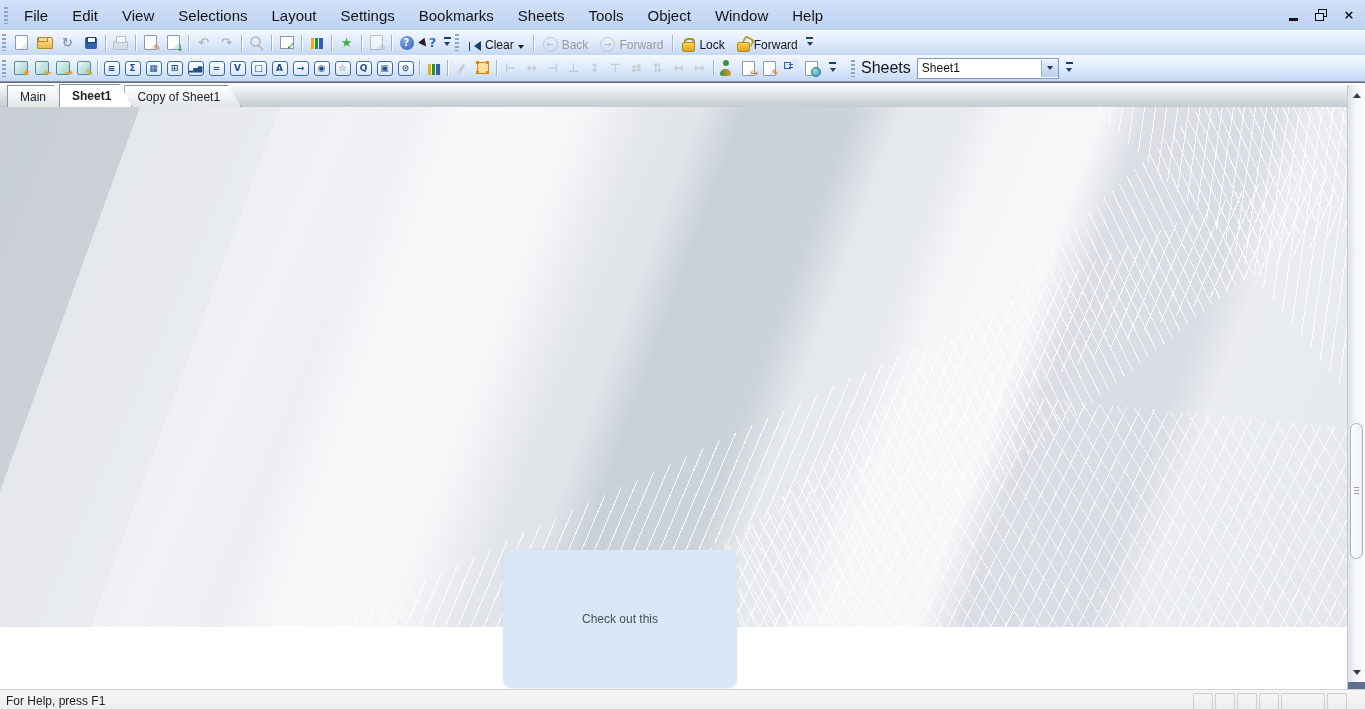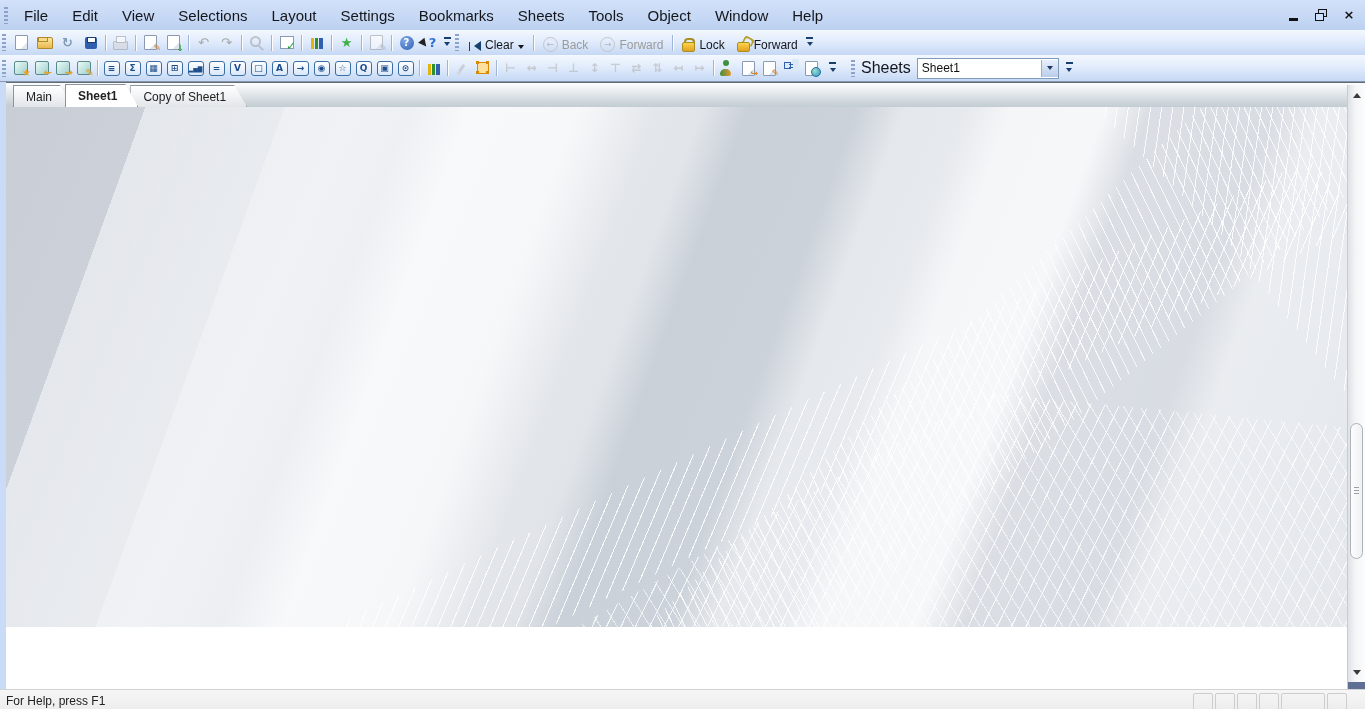--- a/index.html
+++ b/index.html
@@ -111,21 +111,21 @@
   .lockI::after,.unlockI::after{content:"";position:absolute;bottom:0;left:0;width:11px;height:8px;
                  background:linear-gradient(#ffd34d,#e0a21f);border:1px solid #a8901f;border-radius:2px;}
   
   .sheets-label{margin:0 6px 0 2px;font-size:16px;color:#14161c;}
   .combo{display:flex;align-items:center;width:140px;height:19px;background:#fff;border:1px solid #7f9db9;}
   .combo-value{flex:1;padding-left:4px;font-size:12px;color:#111;}
   .combo-btn{width:16px;height:17px;display:flex;align-items:center;justify-content:center;
              background:linear-gradient(#e8f0fc,#b9cdea);border-left:1px solid #9ab0d0;}
   .combo-btn::before{content:"";width:0;height:0;border:3px solid transparent;border-top:4px solid #1c3a66;margin-top:3px;}
   
-  .content{position:relative;padding-left:6px;}
+  .content{position:relative;}
   .tabstrip{height:24px;border-top:1px solid #606a72;background:linear-gradient(#fdfdfe,#c2ccd2);
             display:flex;align-items:flex-end;padding-left:7px;position:relative;z-index:3;}
   .tab{height:21px;display:flex;align-items:center;padding:0 20px 0 12px;margin-right:-8px;
        font-size:12px;color:#222;background:linear-gradient(#ffffff,#e2e6e9);
        border:1px solid #8a949c;border-bottom:none;
        clip-path:polygon(0 0,calc(100% - 13px) 0,100% 100%,0 100%);position:relative;}
   .tab.active{background:#fff;font-weight:bold;z-index:4;height:22px;}
   
   .canvas{position:relative;height:582px;background:#fff;overflow:hidden;}
   .wall{position:absolute;left:0;top:0;right:0;height:520px;
@@ -335,20 +335,23 @@
       <div class="wall">
         <div class="layer b1"></div>
         <div class="layer b2"></div>
         <div class="layer b3"></div>
         <div class="layer b4"></div>
         <div class="layer f1"></div>
         <div class="layer f2"></div>
         <div class="layer f3"></div>
         <div class="layer f4"></div>
       </div>
+      <div class="textobj">
+        <span>Check out this</span>
+      </div>
     </div>
 
     <div class="vscroll">
       <span class="vs-btn vs-up"></span>
       <span class="vs-thumb"></span>
       <span class="vs-btn vs-down"></span>
       <span class="vs-corner"></span>
     </div>
   </div>
 

